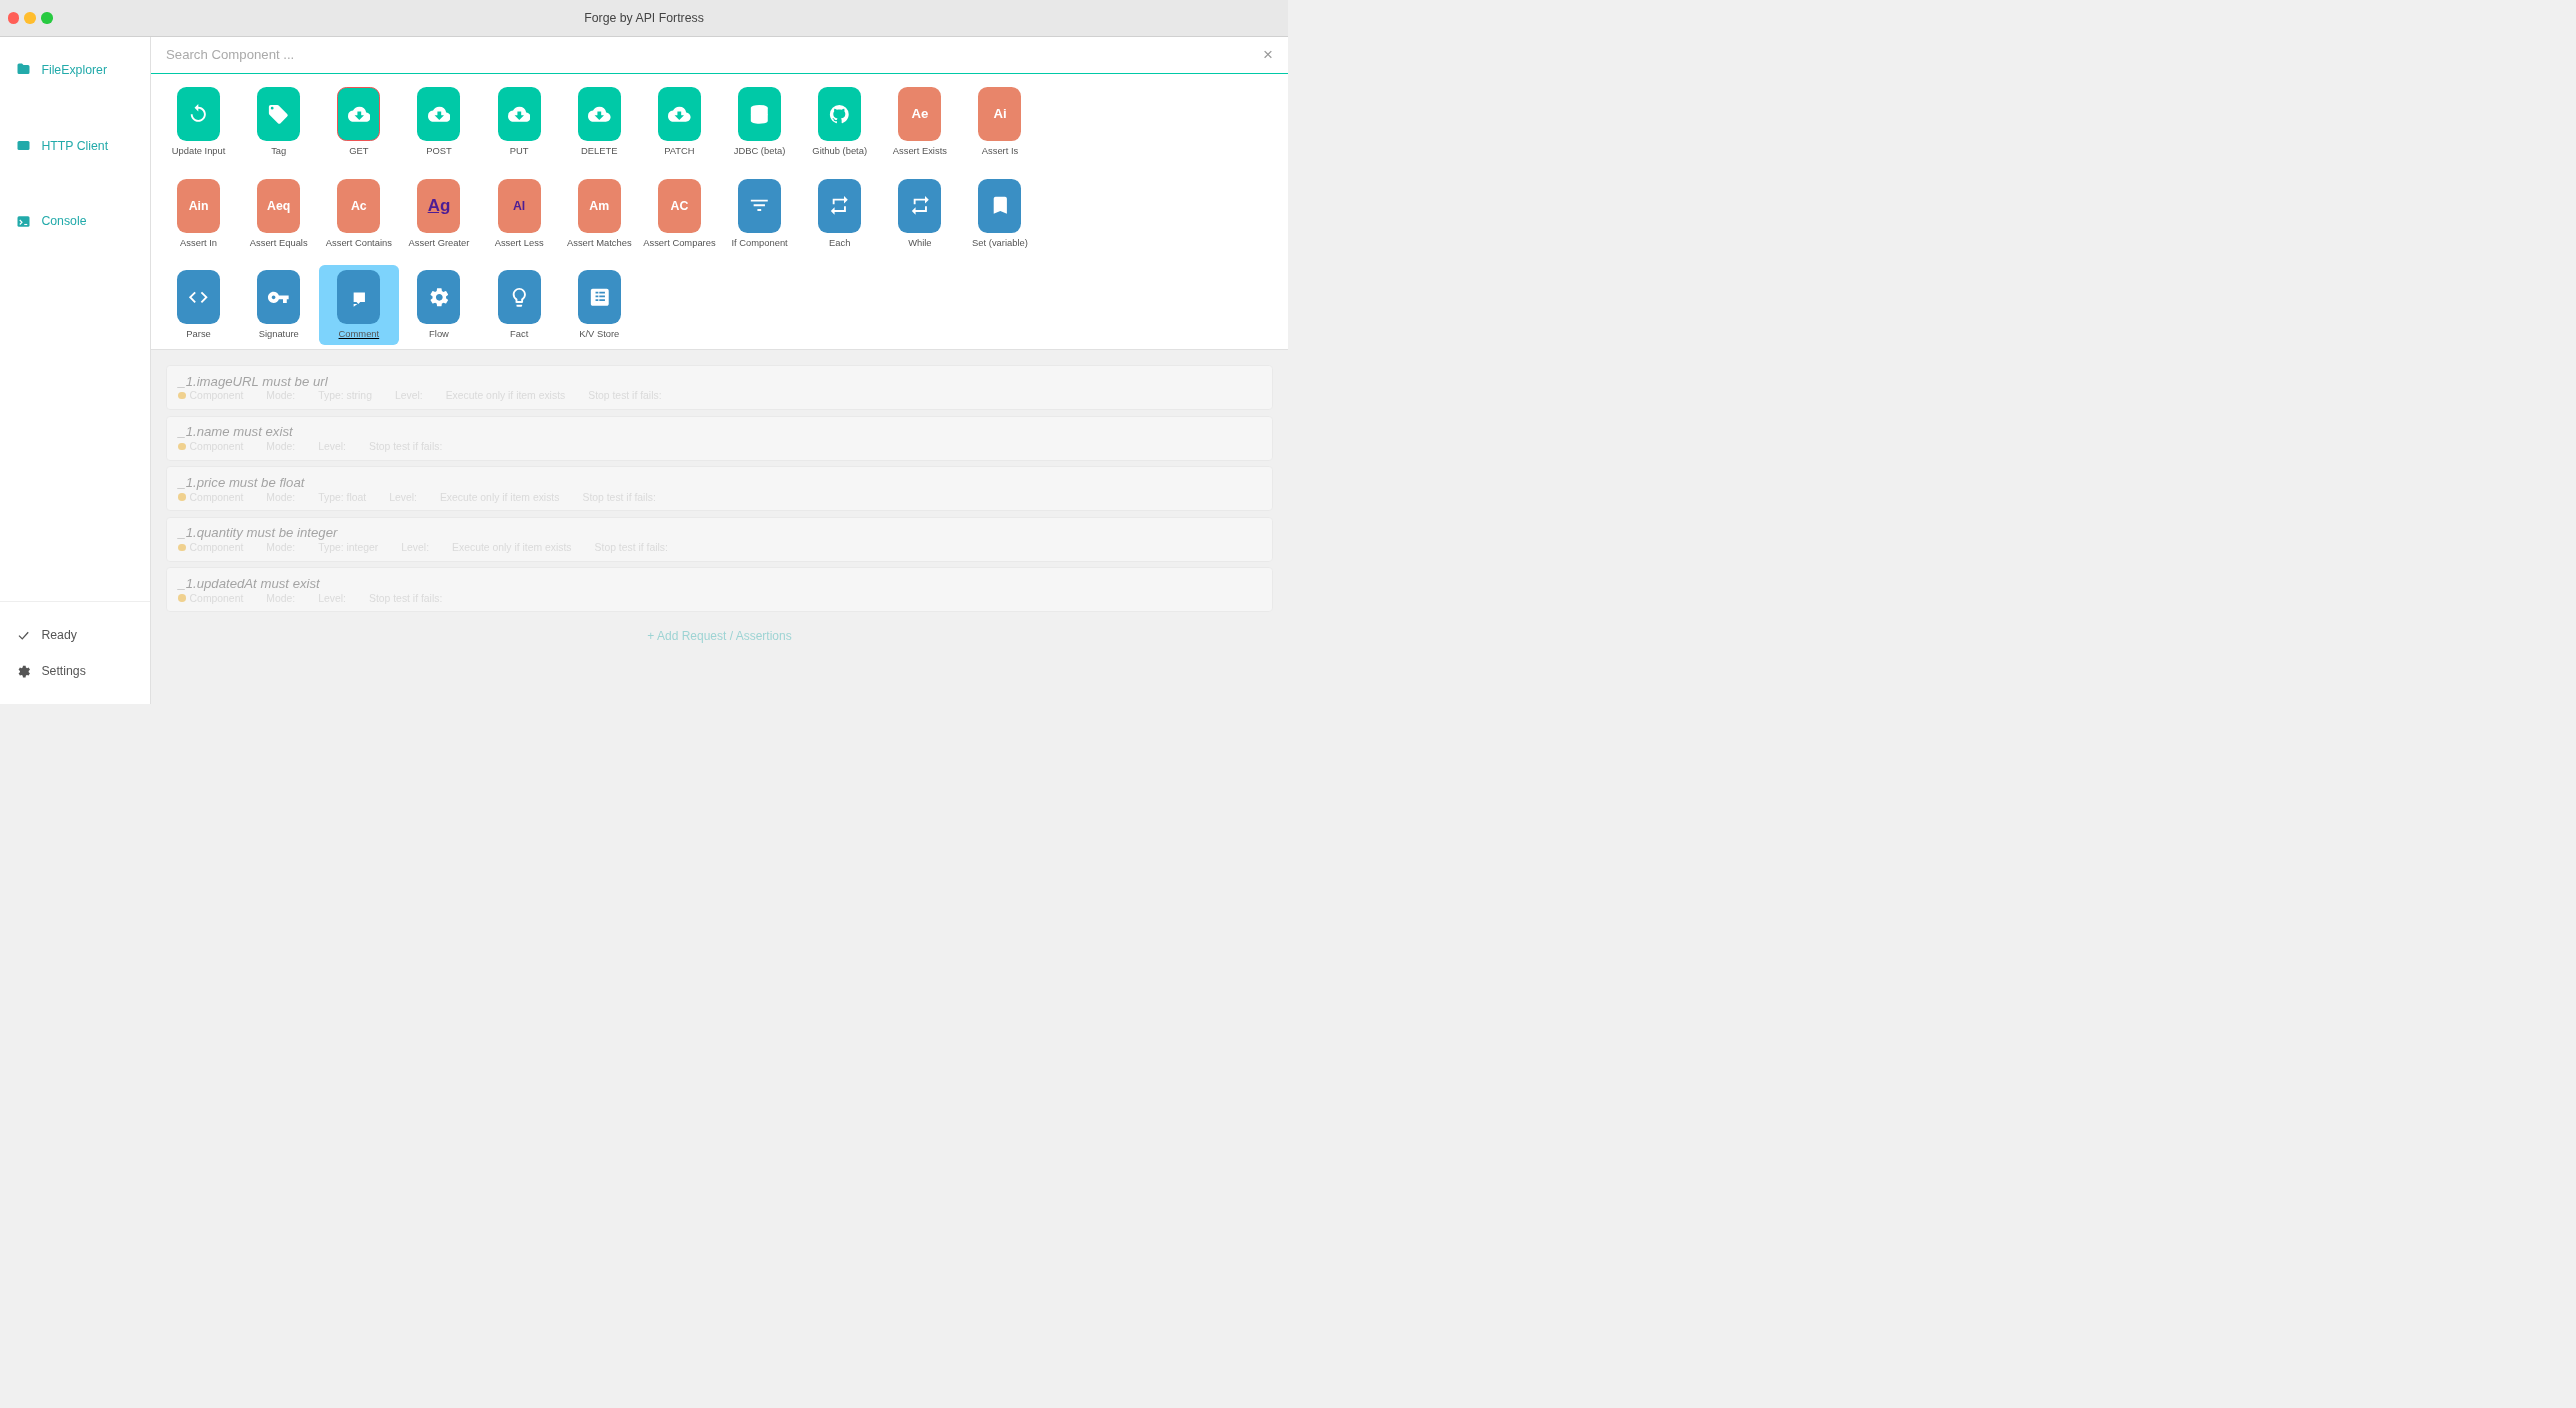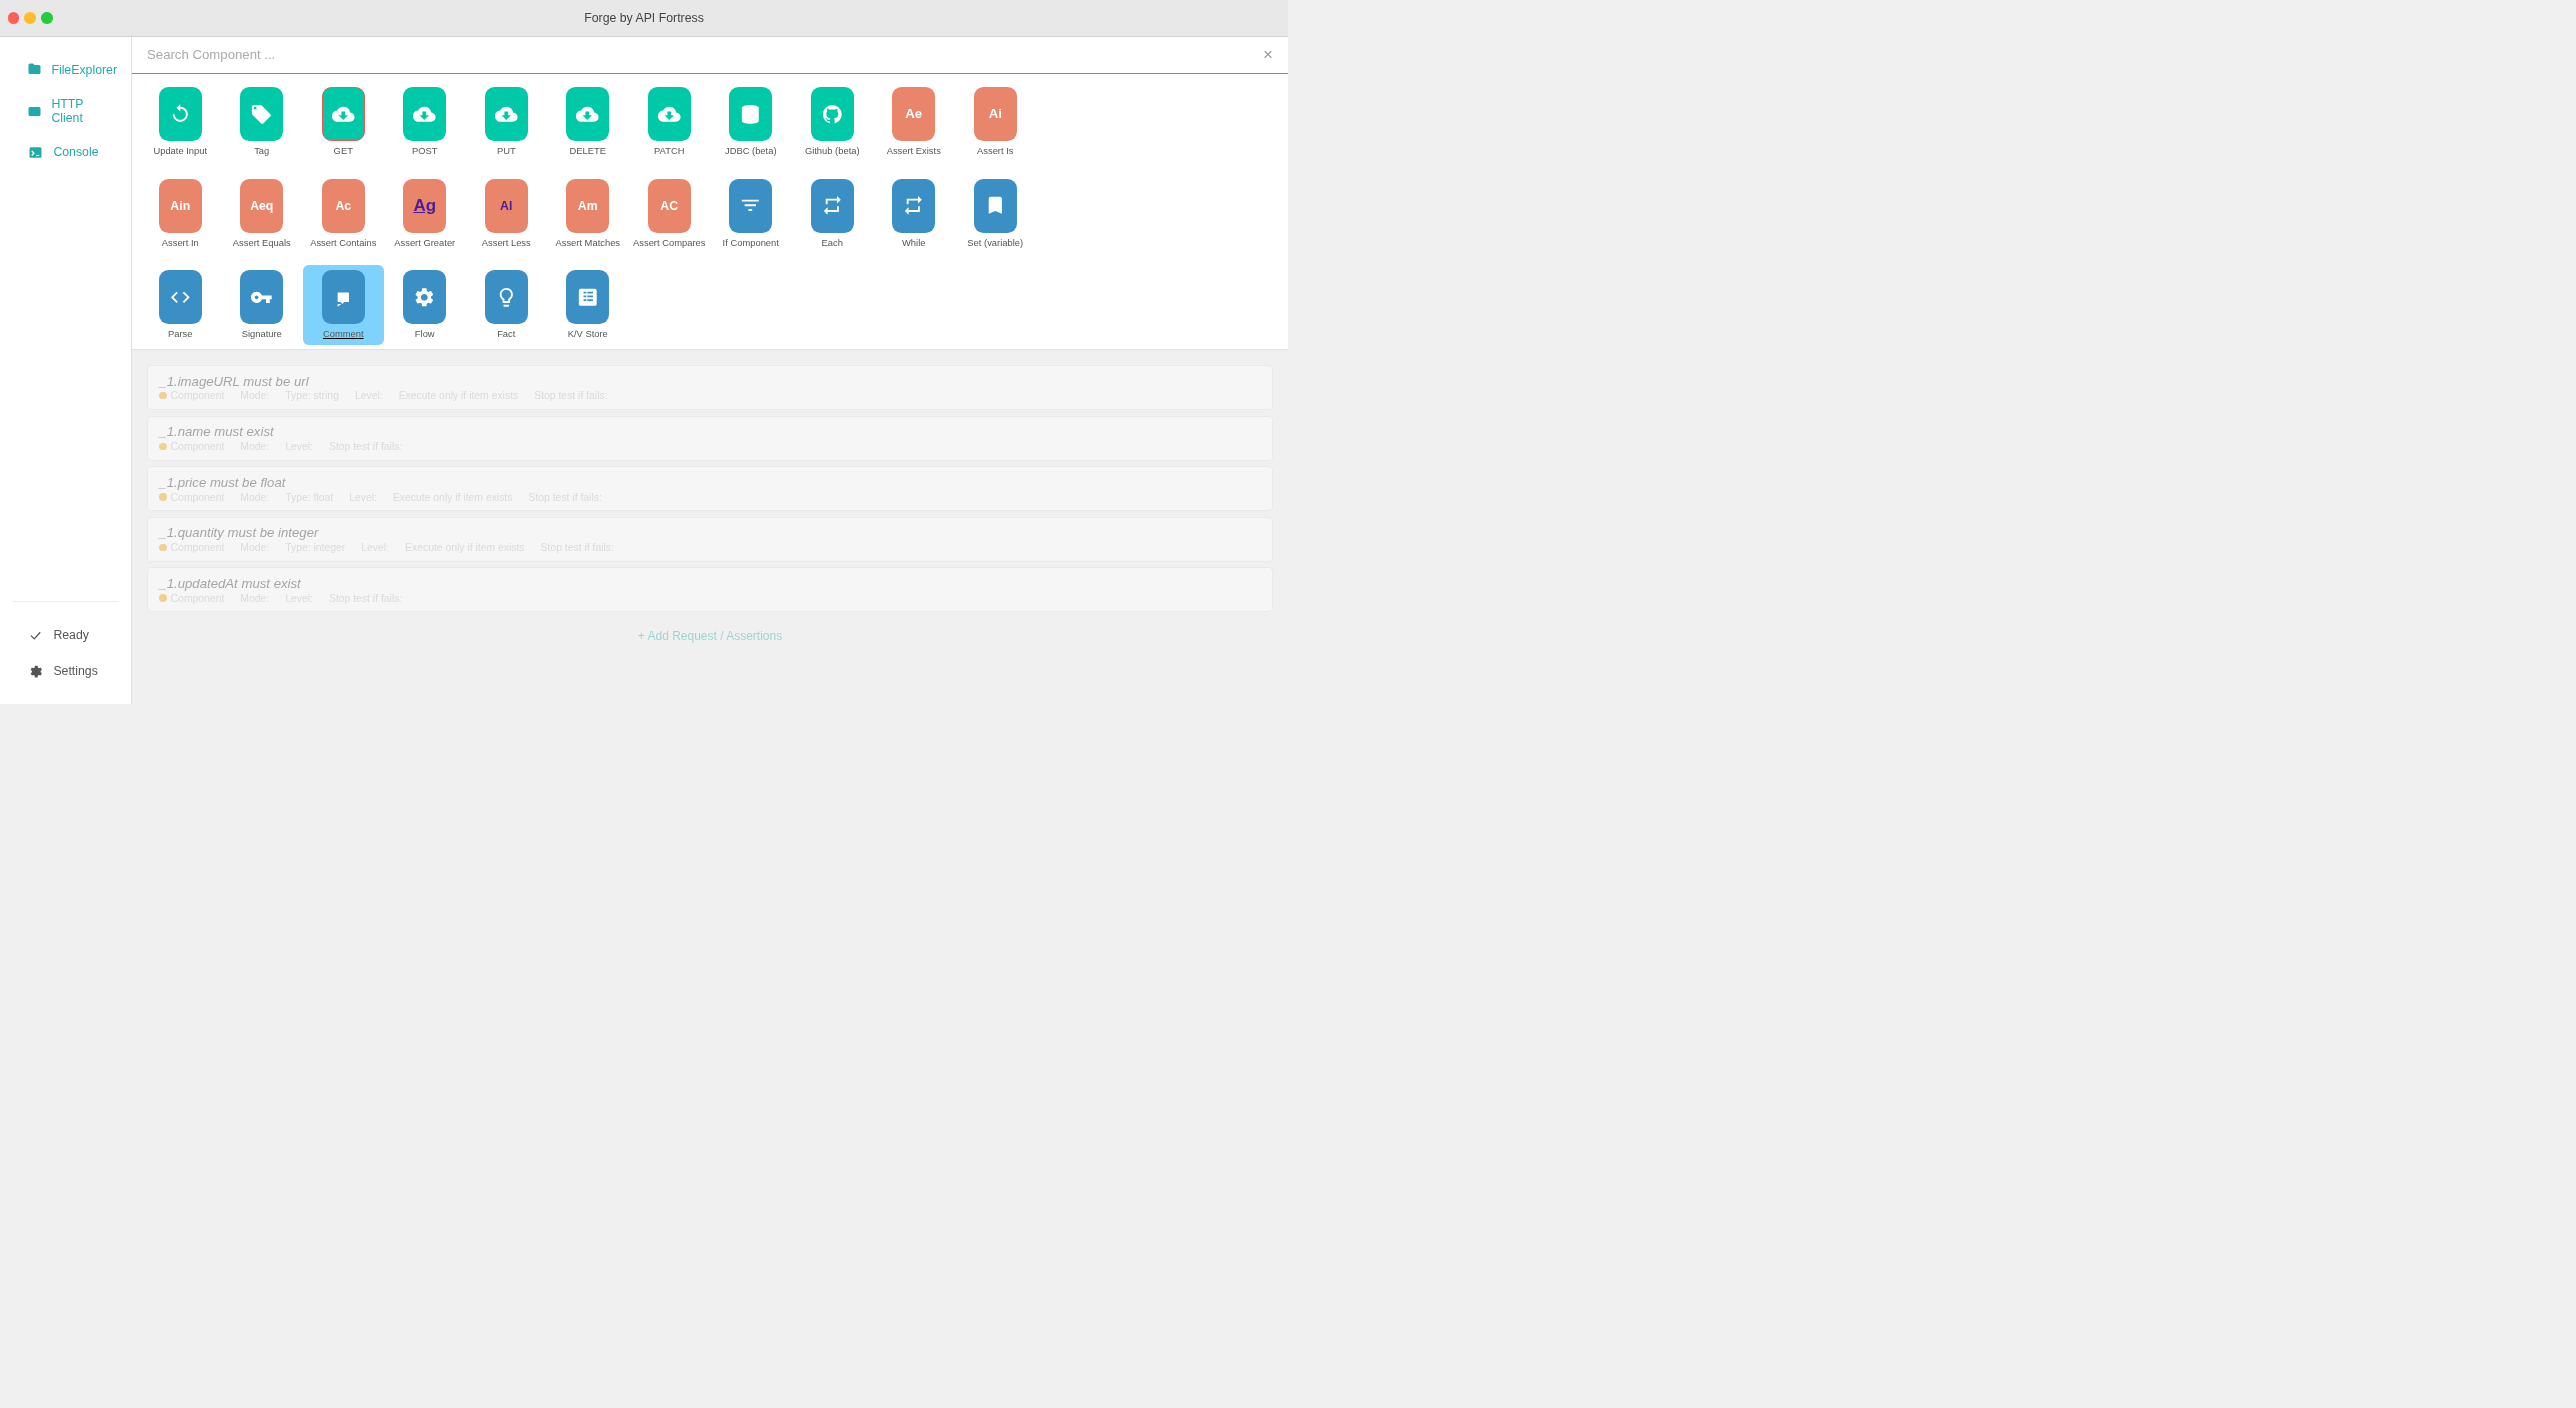--- a/index.html
+++ b/index.html
@@ -39,26 +39,27 @@
     }
     .tl-red { background: #ff5f57; }
     .tl-yellow { background: #ffbd2e; }
     .tl-green { background: #28ca41; }
     .app-body {
       display: flex;
       flex: 1;
       overflow: hidden;
     }
     .sidebar {
-      width: 132px;
+      width: 151px;
       background: #fff;
       border-right: 0.9px solid #e0e0e0;
       display: flex;
       flex-direction: column;
-      padding: 15px 12px;
+      padding: 15px 0;
+      gap: 40px;
     }
     .sidebar-item {
       display: flex;
       align-items: center;
       gap: 9.4px;
       padding: 9.4px 15px;
       cursor: pointer;
       color: #2aa;
       font-size: 12.3px;
       font-weight: 500;
@@ -170,21 +171,21 @@
       font-size: 11.3px;
       color: #555;
     }
     .assertion-row .main-text {
       font-size: 13.2px;
       color: #333;
       font-style: italic;
     }
     .assertion-row .sub-fields {
       display: flex;
-      gap: 16px;
+      gap: 23px;
       font-size: 10.4px;
       color: #999;
       margin-top: 1.9px;
     }
     .sub-fields span { color: #bbb; }
     .sub-fields .dot {
       width: 7.5px;
       height: 7.5px;
       border-radius: 50%;
       background: #f0a500;

